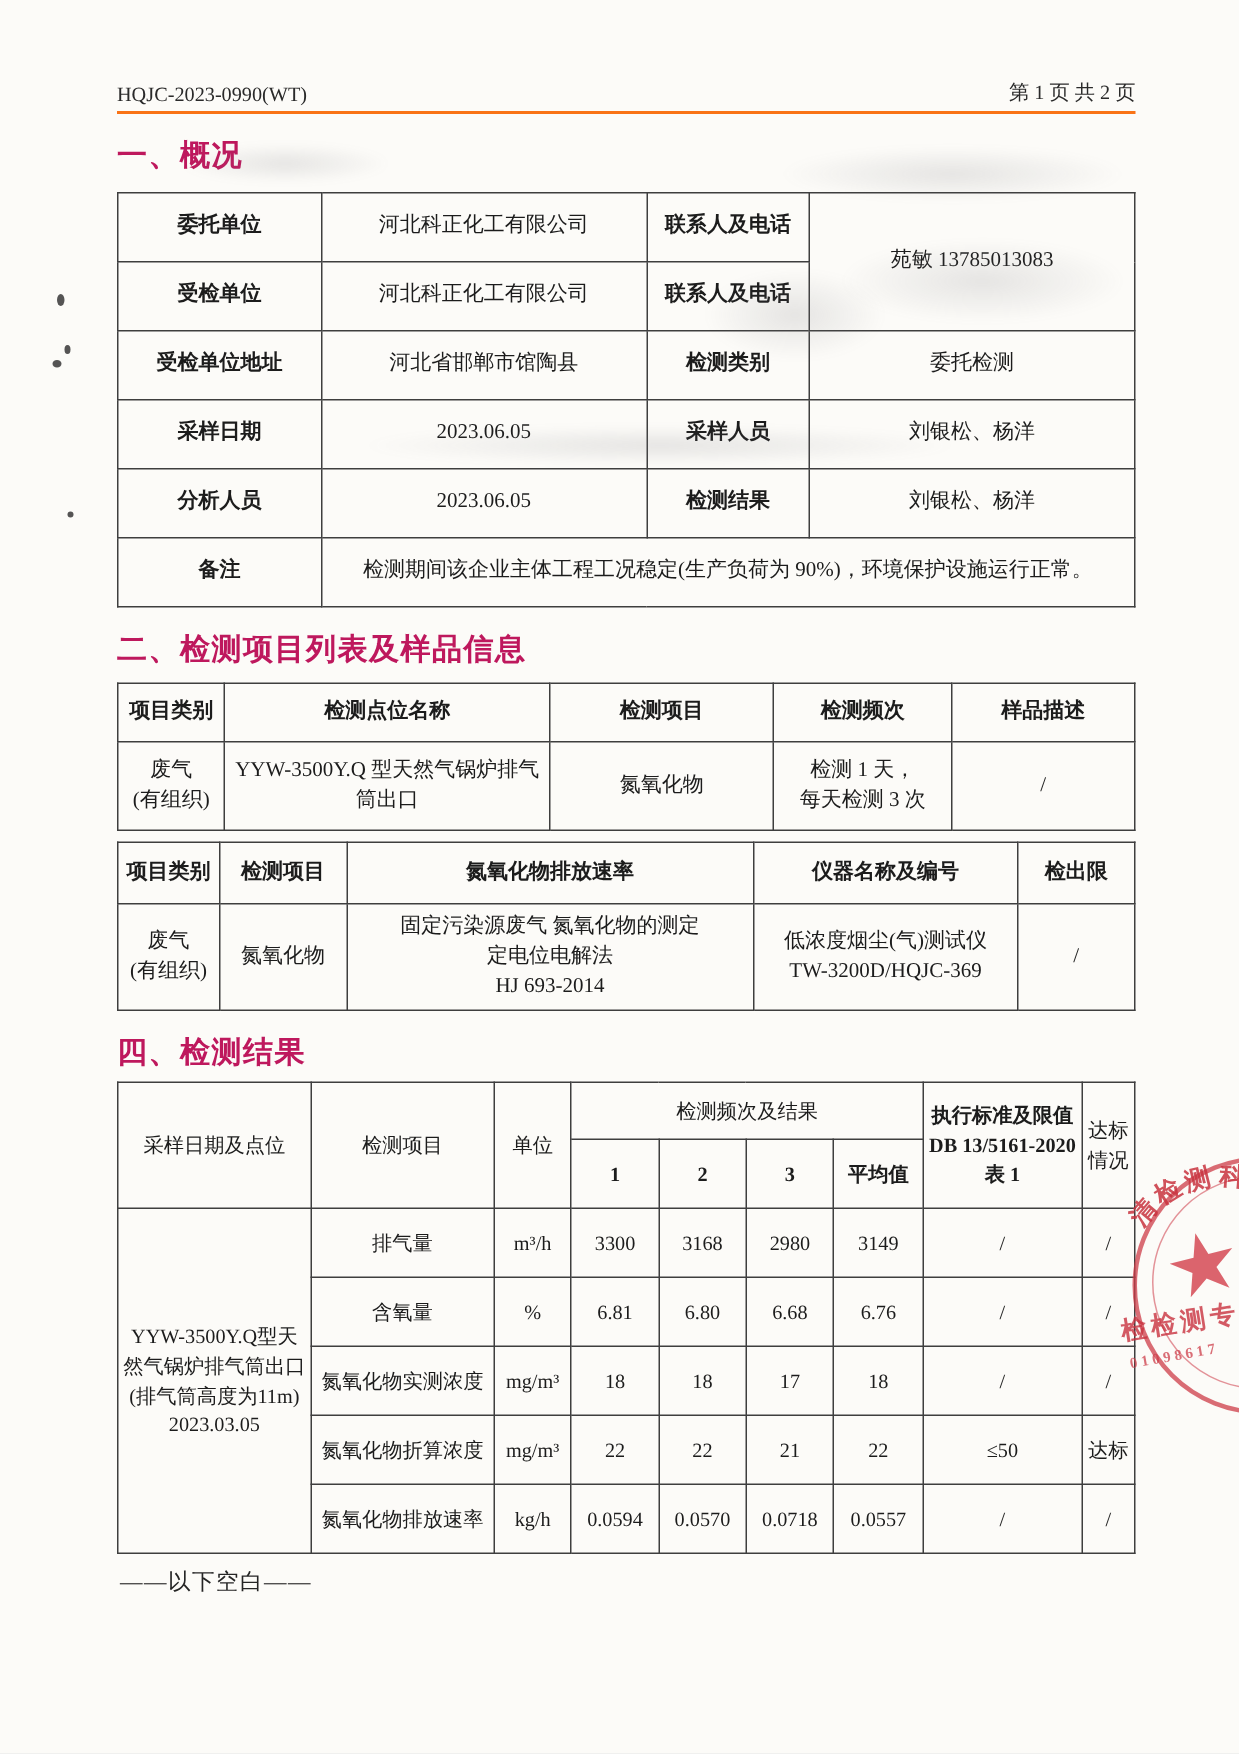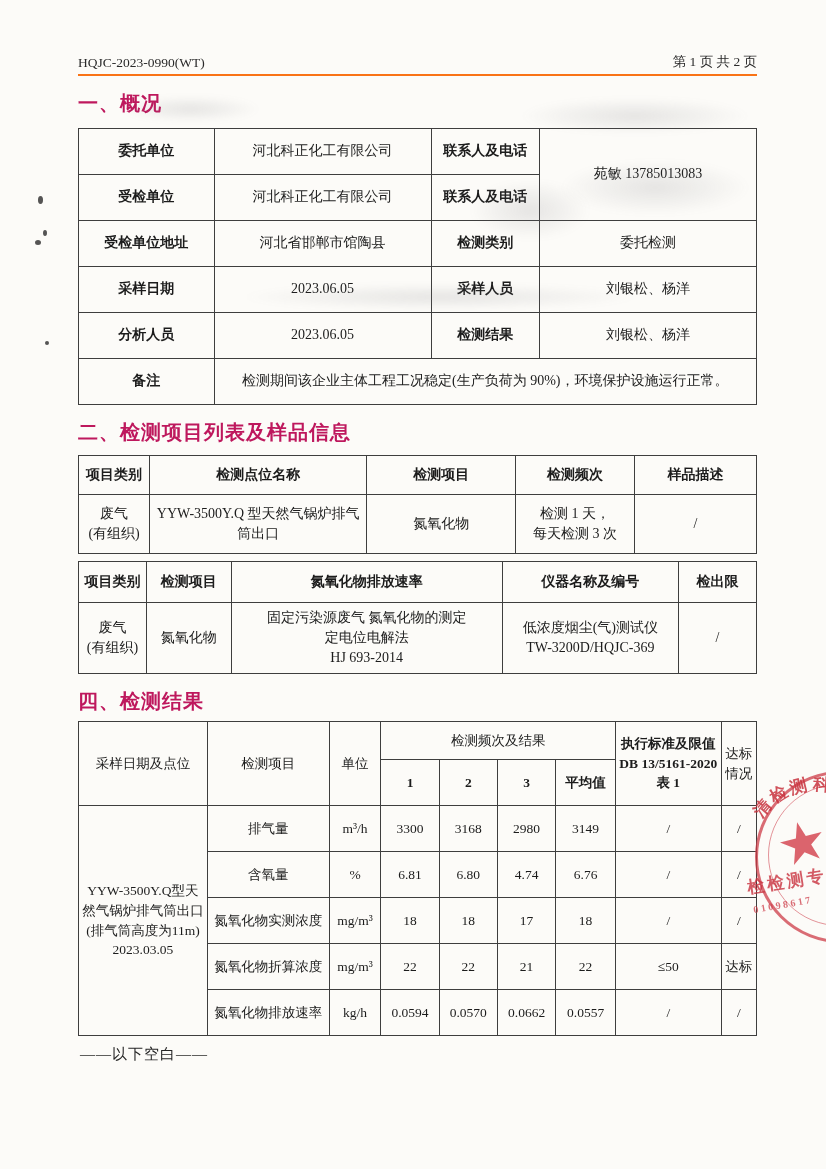--- a/index.html
+++ b/index.html
@@ -220,21 +220,21 @@
         <td>2980</td>
         <td>3149</td>
         <td>/</td>
         <td>/</td>
       </tr>
       <tr class="data-row">
         <td>含氧量</td>
         <td>%</td>
         <td>6.81</td>
         <td>6.80</td>
-        <td>4.74</td>
+        <td>6.68</td>
         <td>6.76</td>
         <td>/</td>
         <td>/</td>
       </tr>
       <tr class="data-row">
         <td>氮氧化物实测浓度</td>
         <td>mg/m³</td>
         <td>18</td>
         <td>18</td>
         <td>17</td>
@@ -250,21 +250,21 @@
         <td>21</td>
         <td>22</td>
         <td>≤50</td>
         <td>达标</td>
       </tr>
       <tr class="data-row">
         <td>氮氧化物排放速率</td>
         <td>kg/h</td>
         <td>0.0594</td>
         <td>0.0570</td>
-        <td>0.0662</td>
+        <td>0.0718</td>
         <td>0.0557</td>
         <td>/</td>
         <td>/</td>
       </tr>
     </tbody>
       </table>
 
     <div class="footer-blank">——以下空白——</div>
   </div>
 

